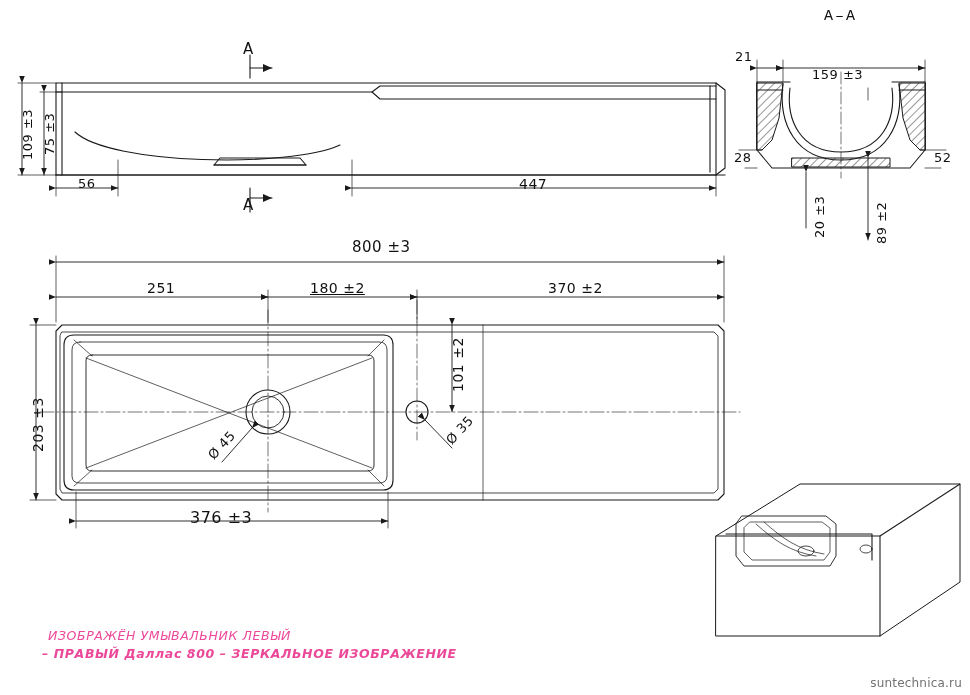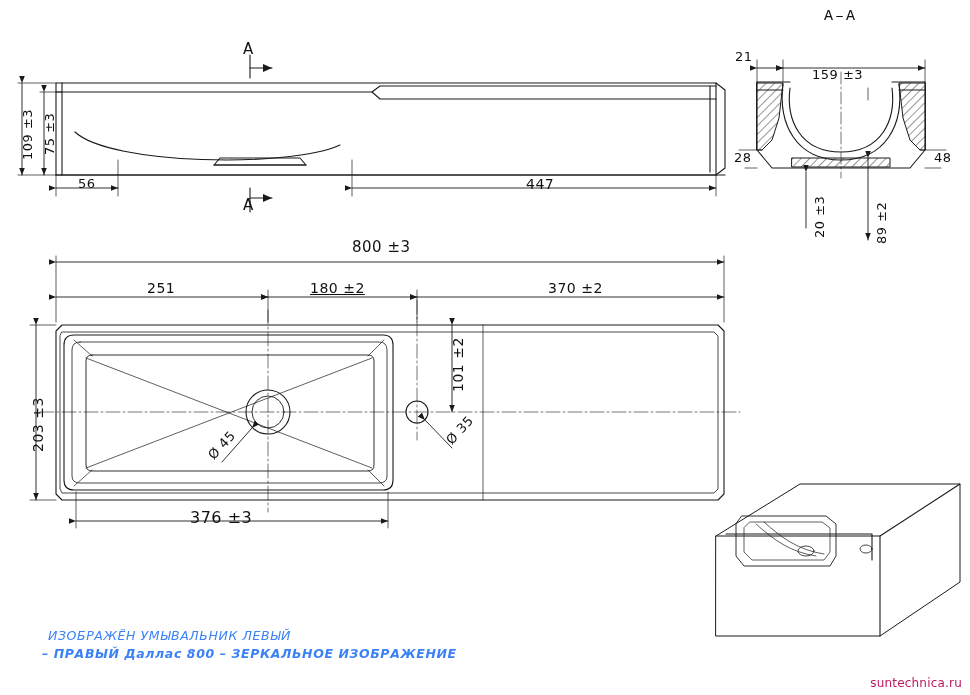--- a/index.html
+++ b/index.html
@@ -21,29 +21,29 @@
     color:#111;
   }
   .lbl.rot90{transform-origin:0 0;transform:rotate(-90deg);}
   .lbl.rot-d{transform-origin:0 0;}
   .note{
     position:absolute;
     font-family:"DejaVu Sans", sans-serif;
     font-style:italic;
     font-size:12.5px;
     letter-spacing:0.6px;
-    color:#3b82f6;
+    color:#ec4899;
     white-space:nowrap;
   }
   .wm{
     position:absolute;
     right:8px;bottom:5px;
     font-family:"DejaVu Sans", sans-serif;
     font-size:12px;
-    color:#be185d;
+    color:#737373;
     letter-spacing:0.2px;
   }
   svg{display:block;}
 </style>
 </head>
 <body>
 
 <svg id="sheet" viewBox="0 0 970 695">
   <defs>
     <marker id="ar" markerWidth="10" markerHeight="8" refX="9" refY="4" orient="auto" markerUnits="userSpaceOnUse">
@@ -227,26 +227,26 @@
 </svg>
 
 <div class="lbl" style="left:824px;top:8px;font-size:15px;letter-spacing:2px;font-family:Liberation Mono, monospace;">A–A</div>
 
 <div class="lbl" style="left:243px;top:40px;font-size:15px;">A</div>
 <div class="lbl" style="left:243px;top:196px;font-size:15px;">A</div>
 
 <div class="lbl rot90" style="left:20px;top:160px;">109 ±3</div>
 <div class="lbl rot90" style="left:42px;top:155px;">75 ±3</div>
 <div class="lbl" style="left:78px;top:176px;text-align:right;">56</div>
-<div class="lbl" style="left:519px;top:176px;font-size:14px;margin-left:7px;">447</div>
+<div class="lbl" style="left:519px;top:176px;font-size:14px;">447</div>
 
 <div class="lbl" style="left:735px;top:49px;">21</div>
 <div class="lbl" style="left:812px;top:51px;margin-top:16px;">159 ±3</div>
 <div class="lbl" style="left:734px;top:150px;">28</div>
-<div class="lbl" style="left:934px;top:150px;">48</div>
+<div class="lbl" style="left:934px;top:150px;">52</div>
 <div class="lbl rot90" style="left:812px;top:238px;">20 ±3</div>
 <div class="lbl rot90" style="left:874px;top:244px;">89 ±2</div>
 
 <div class="lbl" style="left:352px;top:238px;font-size:15px;">800 ±3</div>
 <div class="lbl" style="left:147px;top:280px;font-size:14px;text-align:right;">251</div>
 <div class="lbl" style="left:310px;top:280px;font-size:14px;text-decoration:underline;">180 ±2</div>
 <div class="lbl" style="left:548px;top:280px;font-size:14px;">370 ±2</div>
 <div class="lbl rot90" style="left:30px;top:452px;font-size:14px;">203 ±3</div>
 <div class="lbl rot90" style="left:450px;top:392px;font-size:14px;">101 ±2</div>
 <div class="lbl" style="left:190px;top:508px;font-size:16px;">376 ±3</div>

